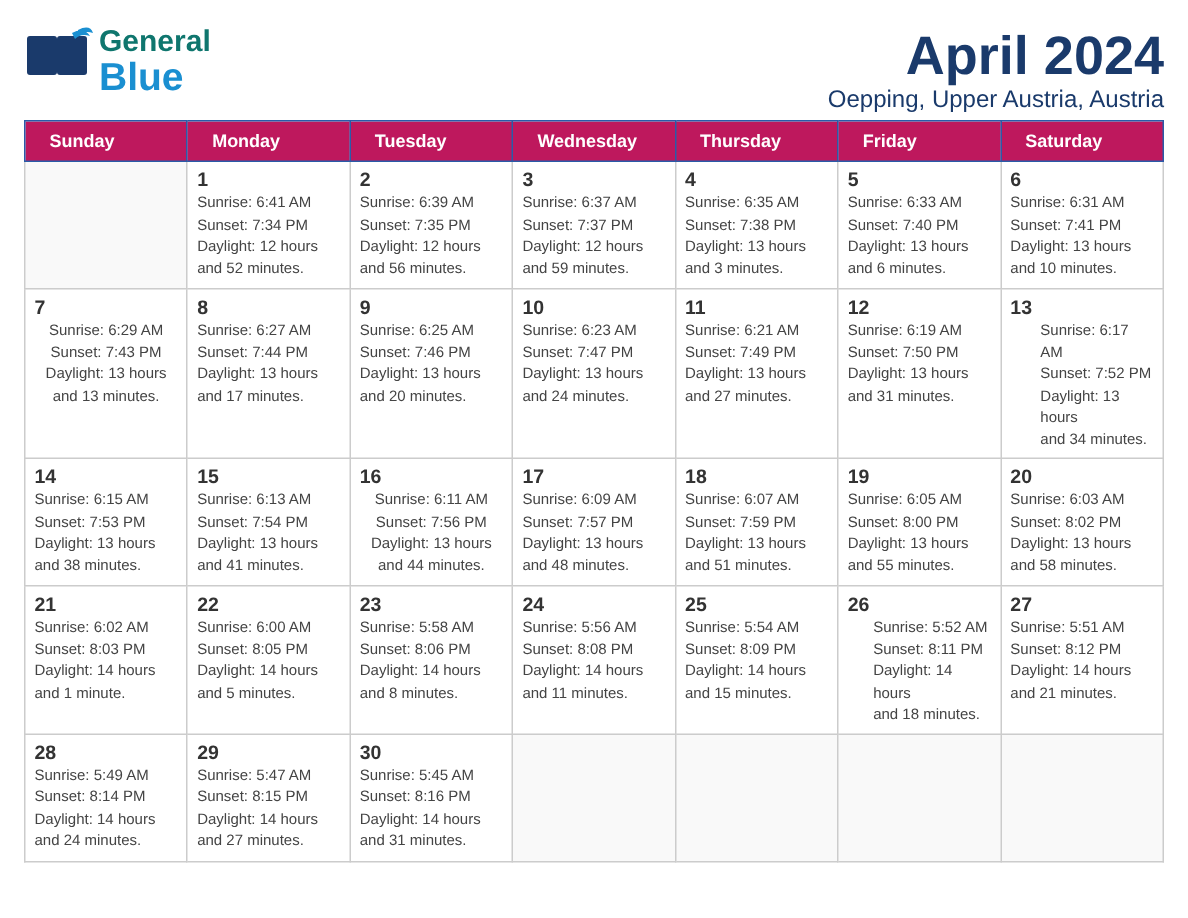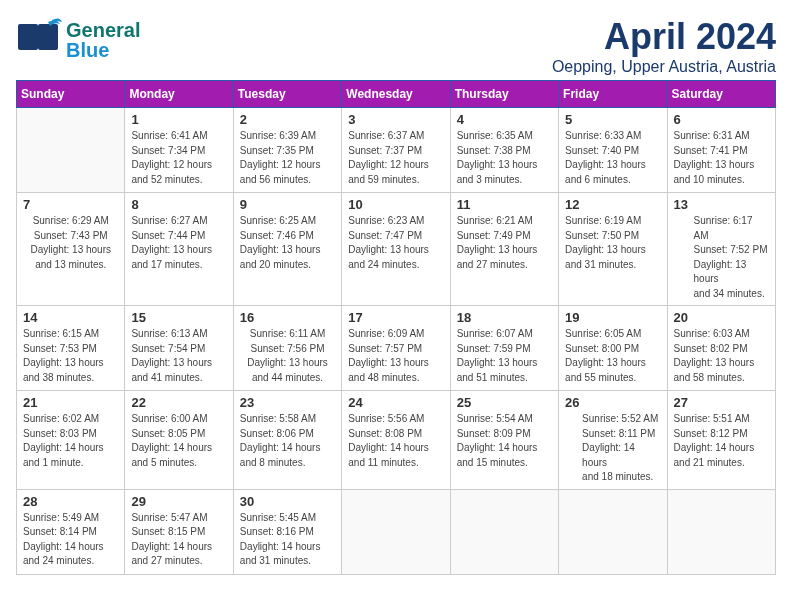--- a/index.html
+++ b/index.html
@@ -33,24 +33,24 @@
       font-size: 16px;
       color: #1a3a6b;
       font-weight: normal;
     }
     .calendar {
       width: 100%;
       border-collapse: collapse;
       font-size: 11px;
     }
     .calendar thead th {
-      background: #a21caf;
+      background: #be185d;
       color: white;
       text-align: left;
-      padding: 6px 4px;
+      padding: 6px 16px;
       font-size: 12px;
       font-weight: bold;
       border: 1px solid #2a5ba8;
     }
     .calendar tbody td {
       border: 1px solid #ccc;
       vertical-align: top;
       padding: 4px 6px;
       width: calc(100% / 7);
       height: 85px;
@@ -81,21 +81,21 @@
 
           <rect x="2" y="8" width="20" height="26" rx="2" fill="#1a3a6b"></rect>
           <rect x="22" y="8" width="20" height="26" rx="2" fill="#1a3a6b"></rect>
 
           <path d="M32 6 Q40 2 44 8 Q38 6 34 10 Z" fill="#1a8fd1"></path>
           <path d="M36 4 Q44 0 46 6 Q40 4 36 8 Z" fill="#1a8fd1"></path>
         </svg>
       </div>
       <div style="display:flex;flex-direction:column;line-height:1;">
         <span style="font-size:20px;font-weight:bold;color:#0f766e;">General</span>
-        <span style="font-size:20px;font-weight:bold;color:#1a8fd1;">Blue</span>
+        <span style="font-size:26px;font-weight:bold;color:#1a8fd1;">Blue</span>
       </div>
     </div>
   </div>
   <div class="title-section">
     <div class="month-title">April 2024</div>
     <div class="location-title">Oepping, Upper Austria, Austria</div>
   </div>
 </div>
 
 <table class="calendar">

